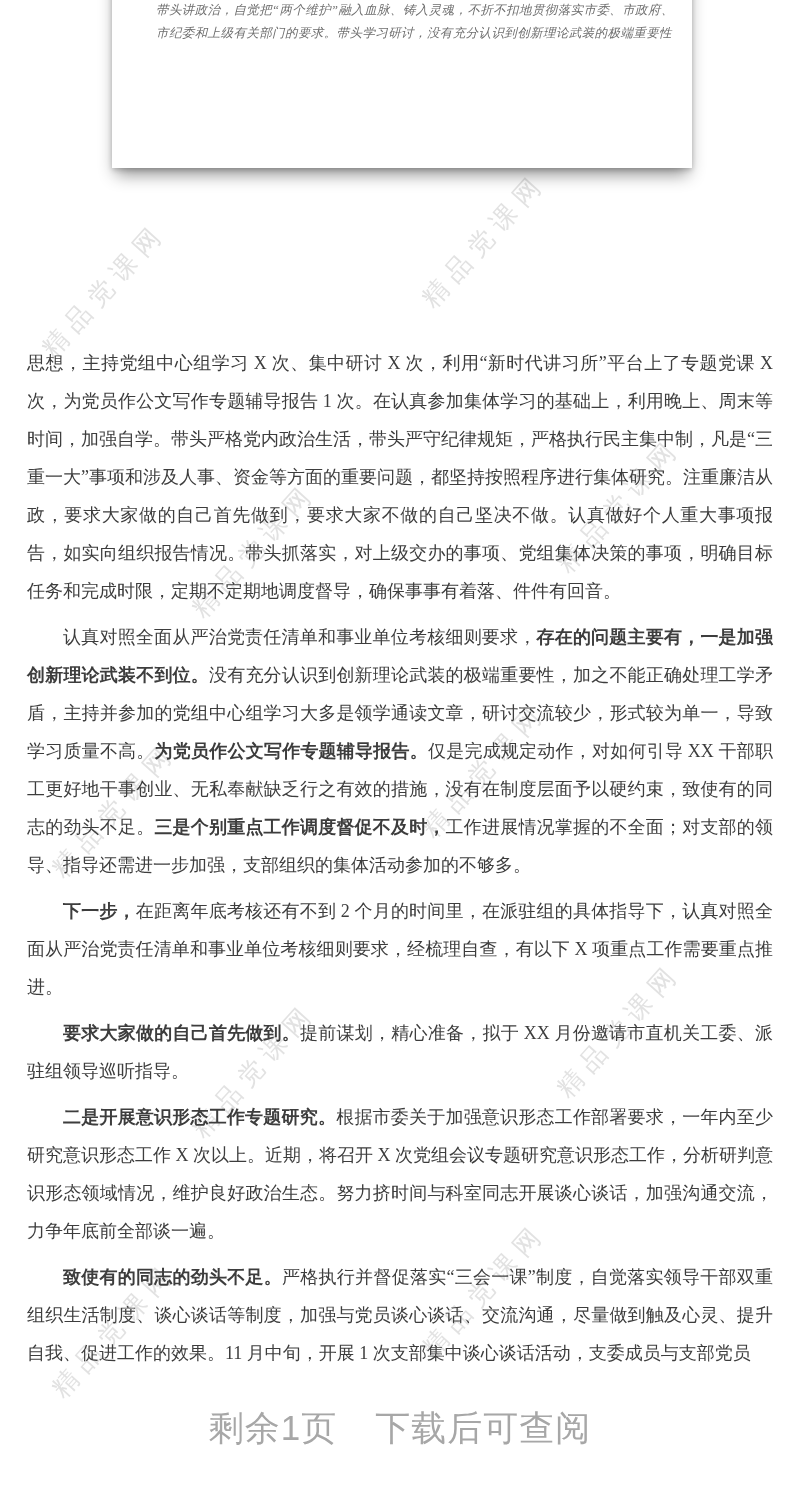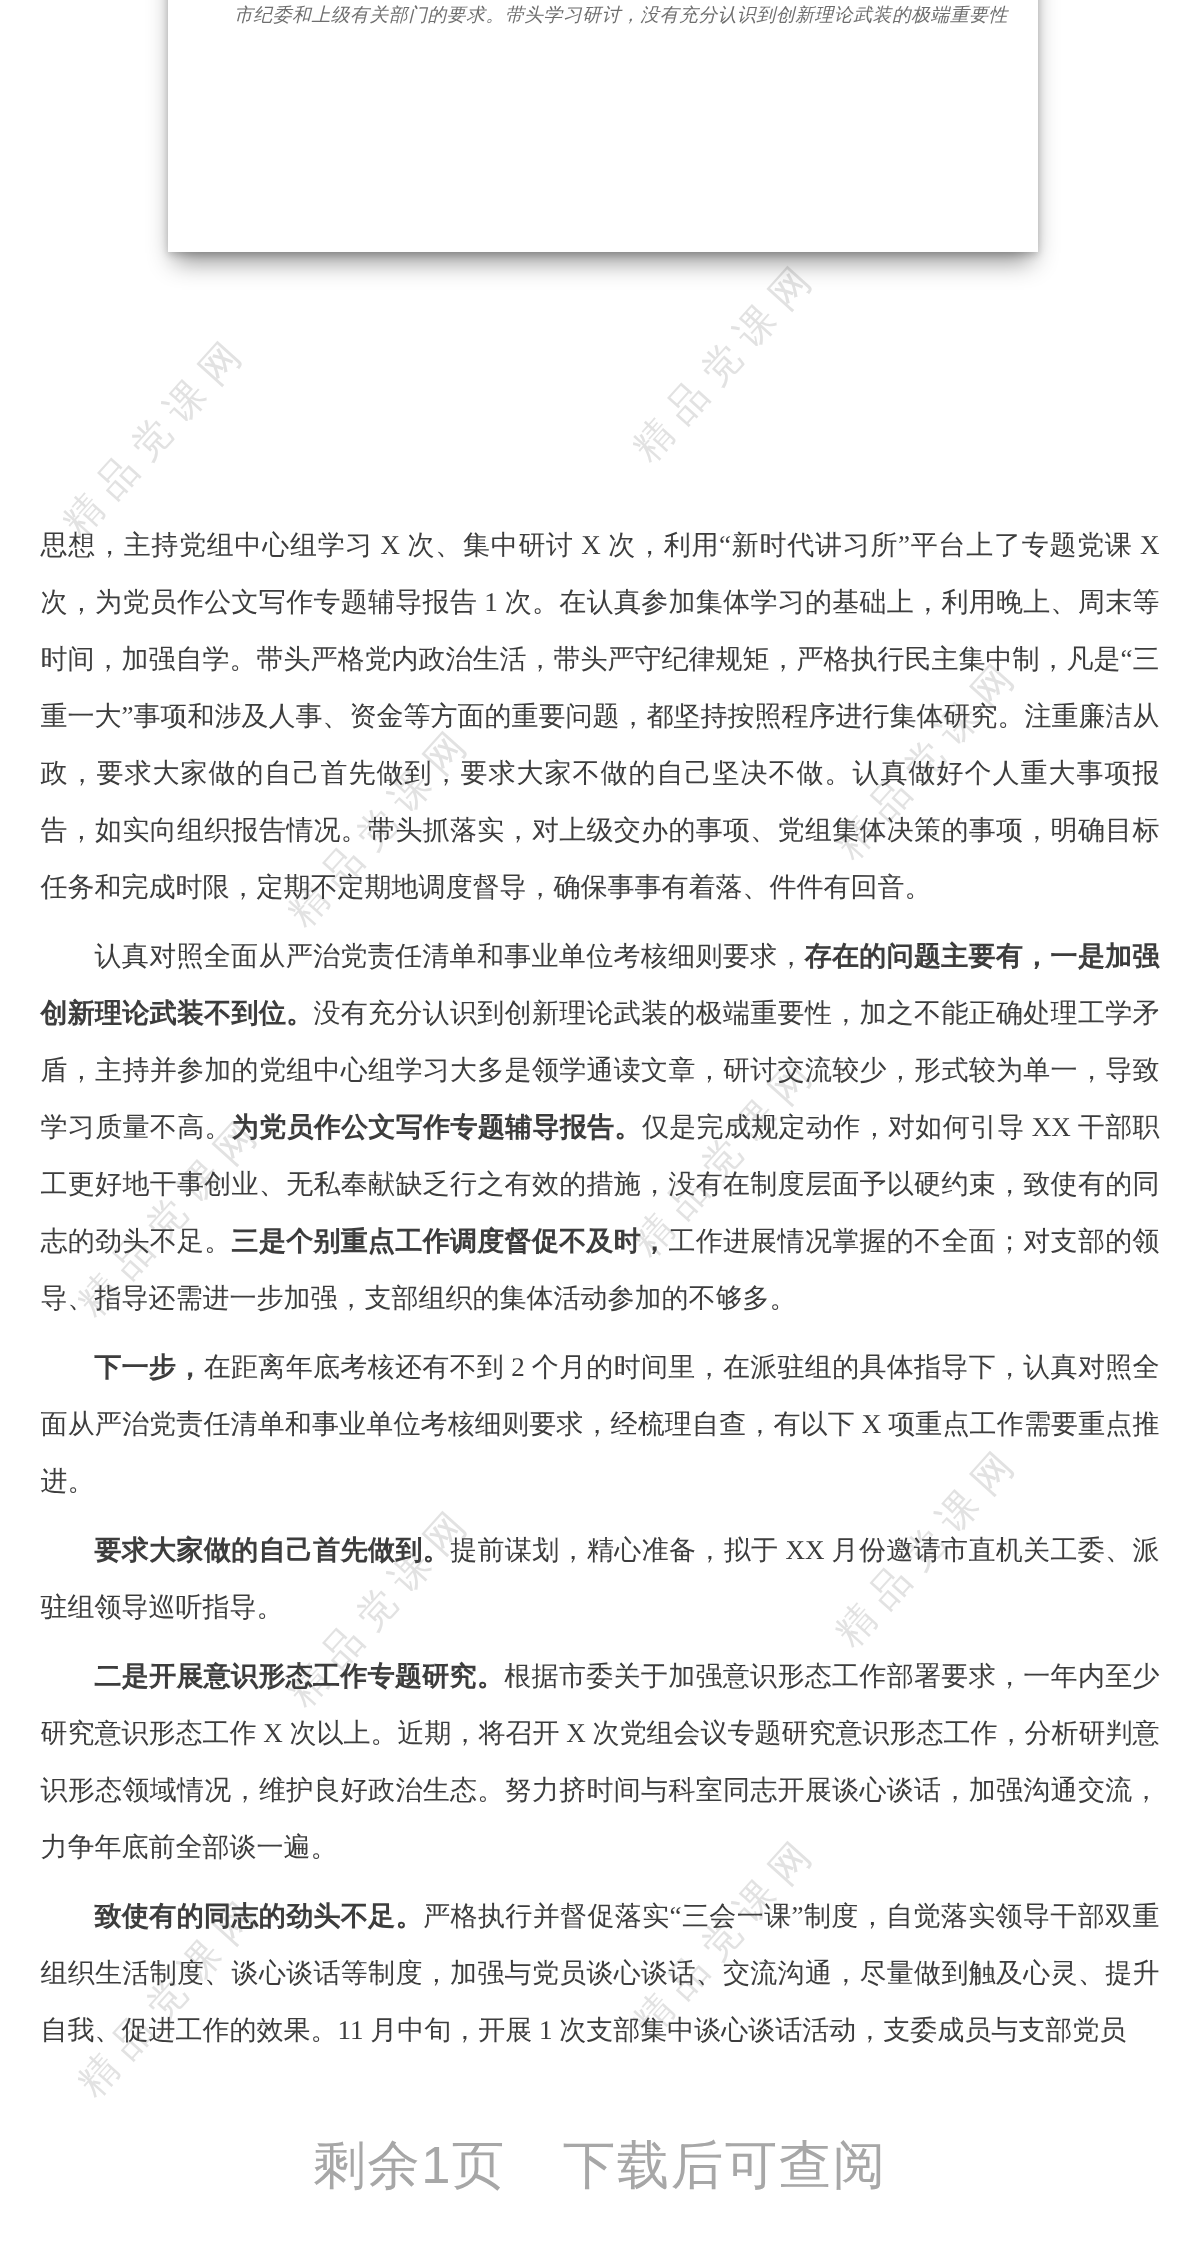--- a/index.html
+++ b/index.html
@@ -75,21 +75,20 @@
   .preview-footer{
     position:absolute;
     left:0;right:0;top:1406px;
     z-index:2;
     text-align:center;
     color:var(--footer-text);
     font-family:"Liberation Sans","DejaVu Sans",sans-serif;
     font-size:35px;
     line-height:44px;
     letter-spacing:1px;
-    margin-top:16px;
   }
   .preview-footer .gap{display:inline-block;width:38px;}
 </style>
 </head>
 <body>
 
 <div class="watermark-layer">
     <div class="wm" style="left: 60px; top: 330px;">精品党课网</div>
     <div class="wm" style="left: 440px; top: 280px;">精品党课网</div>
     <div class="wm" style="left: 210px; top: 590px;">精品党课网</div>
@@ -97,20 +96,21 @@
     <div class="wm" style="left: 70px; top: 850px;">精品党课网</div>
     <div class="wm" style="left: 440px; top: 810px;">精品党课网</div>
     <div class="wm" style="left: 210px; top: 1110px;">精品党课网</div>
     <div class="wm" style="left: 575px; top: 1070px;">精品党课网</div>
     <div class="wm" style="left: 70px; top: 1370px;">精品党课网</div>
     <div class="wm" style="left: 440px; top: 1330px;">精品党课网</div>
   </div>
 
 <div class="doc-card">
   <div class="card-text">
+    <div class="preview-line">带头讲政治，自觉把“两个维护”融入血脉、铸入灵魂，不折不扣地贯彻落实市委、市政府、</div>
     <div class="preview-line">市纪委和上级有关部门的要求。带头学习研讨，没有充分认识到创新理论武装的极端重要性</div>
   </div>
 </div>
 
 <div class="doc-body">
     <p class="no-indent"><span>思想，主持党组中心组学习 X 次、集中研讨 X 次，利用“新时代讲习所”平台上了专题党课 X 次，为党员作公文写作专题辅导报告 1 次。在认真参加集体学习的基础上，利用晚上、周末等时间，加强自学。带头严格党内政治生活，带头严守纪律规矩，严格执行民主集中制，凡是“三重一大”事项和涉及人事、资金等方面的重要问题，都坚持按照程序进行集体研究。注重廉洁从政，要求大家做的自己首先做到，要求大家不做的自己坚决不做。认真做好个人重大事项报告，如实向组织报告情况。带头抓落实，对上级交办的事项、党组集体决策的事项，明确目标任务和完成时限，定期不定期地调度督导，确保事事有着落、件件有回音。</span></p>
     <p><span>认真对照全面从严治党责任清单和事业单位考核细则要求，</span><b>存在的问题主要有，一是加强创新理论武装不到位。</b><span>没有充分认识到创新理论武装的极端重要性，加之不能正确处理工学矛盾，主持并参加的党组中心组学习大多是领学通读文章，研讨交流较少，形式较为单一，导致学习质量不高。</span><b>为党员作公文写作专题辅导报告。</b><span>仅是完成规定动作，对如何引导 XX 干部职工更好地干事创业、无私奉献缺乏行之有效的措施，没有在制度层面予以硬约束，致使有的同志的劲头不足。</span><b>三是个别重点工作调度督促不及时，</b><span>工作进展情况掌握的不全面；对支部的领导、指导还需进一步加强，支部组织的集体活动参加的不够多。</span></p>
     <p><b>下一步，</b><span>在距离年底考核还有不到 2 个月的时间里，在派驻组的具体指导下，认真对照全面从严治党责任清单和事业单位考核细则要求，经梳理自查，有以下 X 项重点工作需要重点推进。</span></p>
     <p><b>要求大家做的自己首先做到。</b><span>提前谋划，精心准备，拟于 XX 月份邀请市直机关工委、派驻组领导巡听指导。</span></p>
     <p><b>二是开展意识形态工作专题研究。</b><span>根据市委关于加强意识形态工作部署要求，一年内至少研究意识形态工作 X 次以上。近期，将召开 X 次党组会议专题研究意识形态工作，分析研判意识形态领域情况，维护良好政治生态。努力挤时间与科室同志开展谈心谈话，加强沟通交流，力争年底前全部谈一遍。</span></p>

